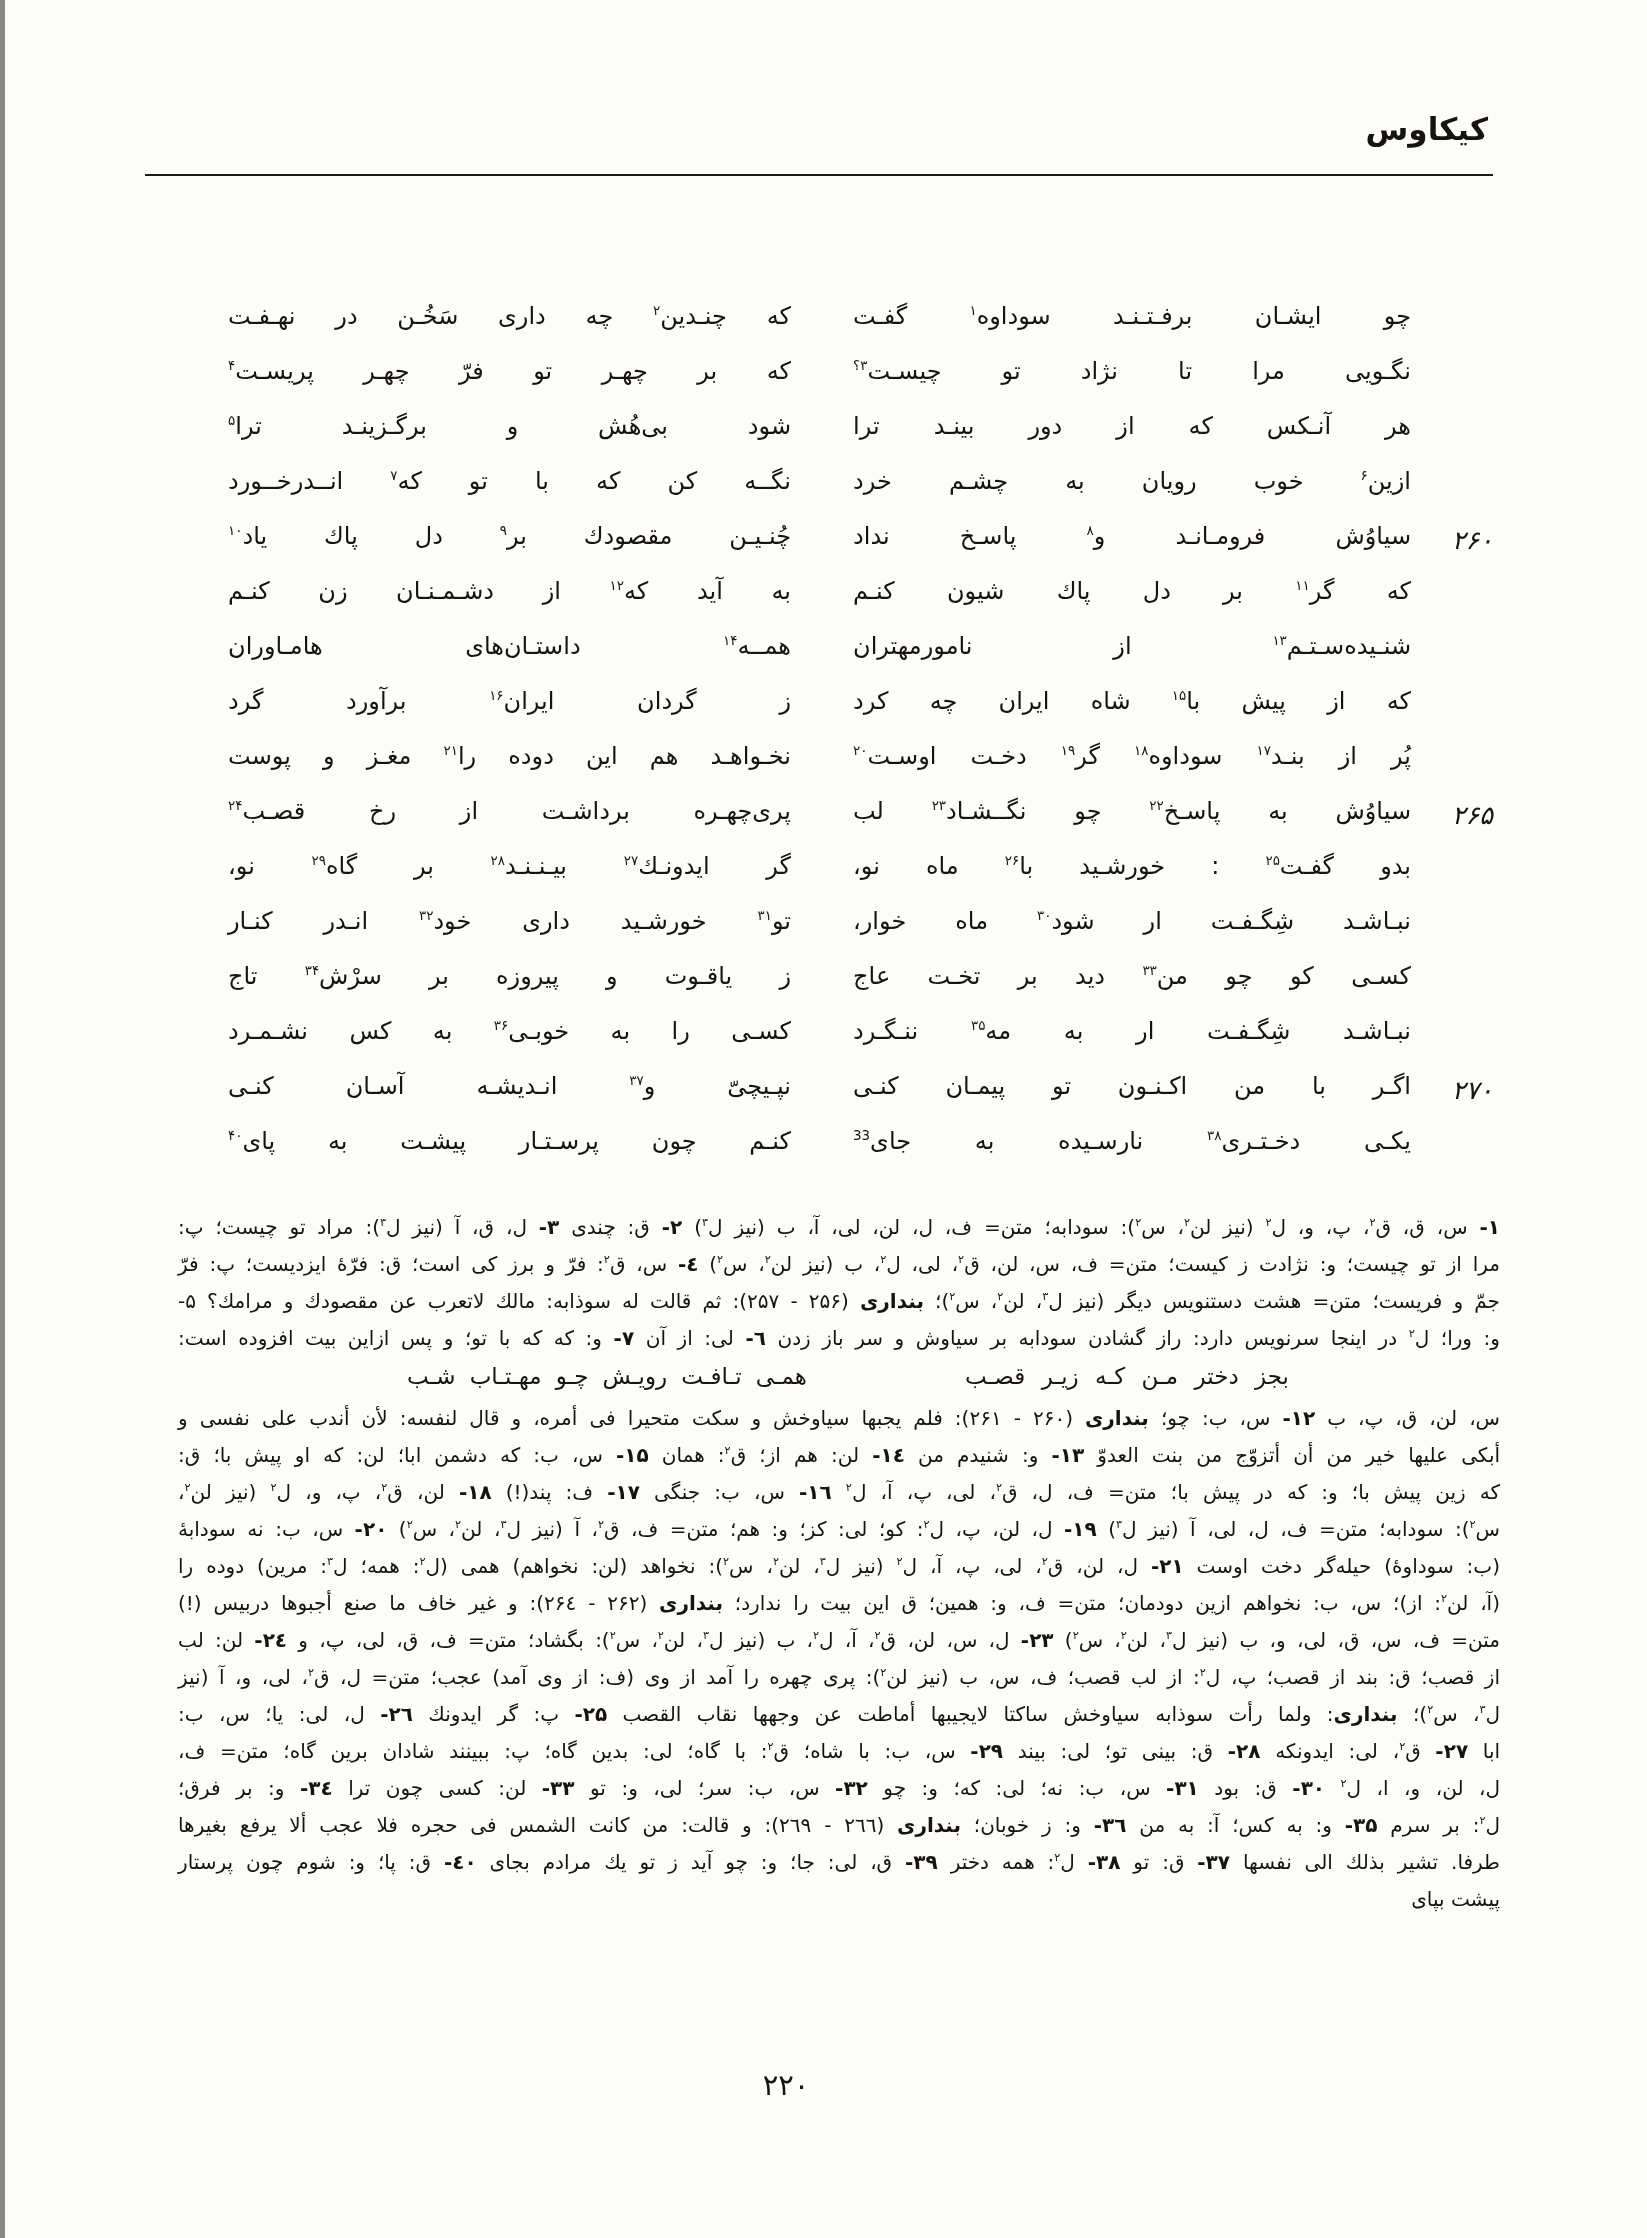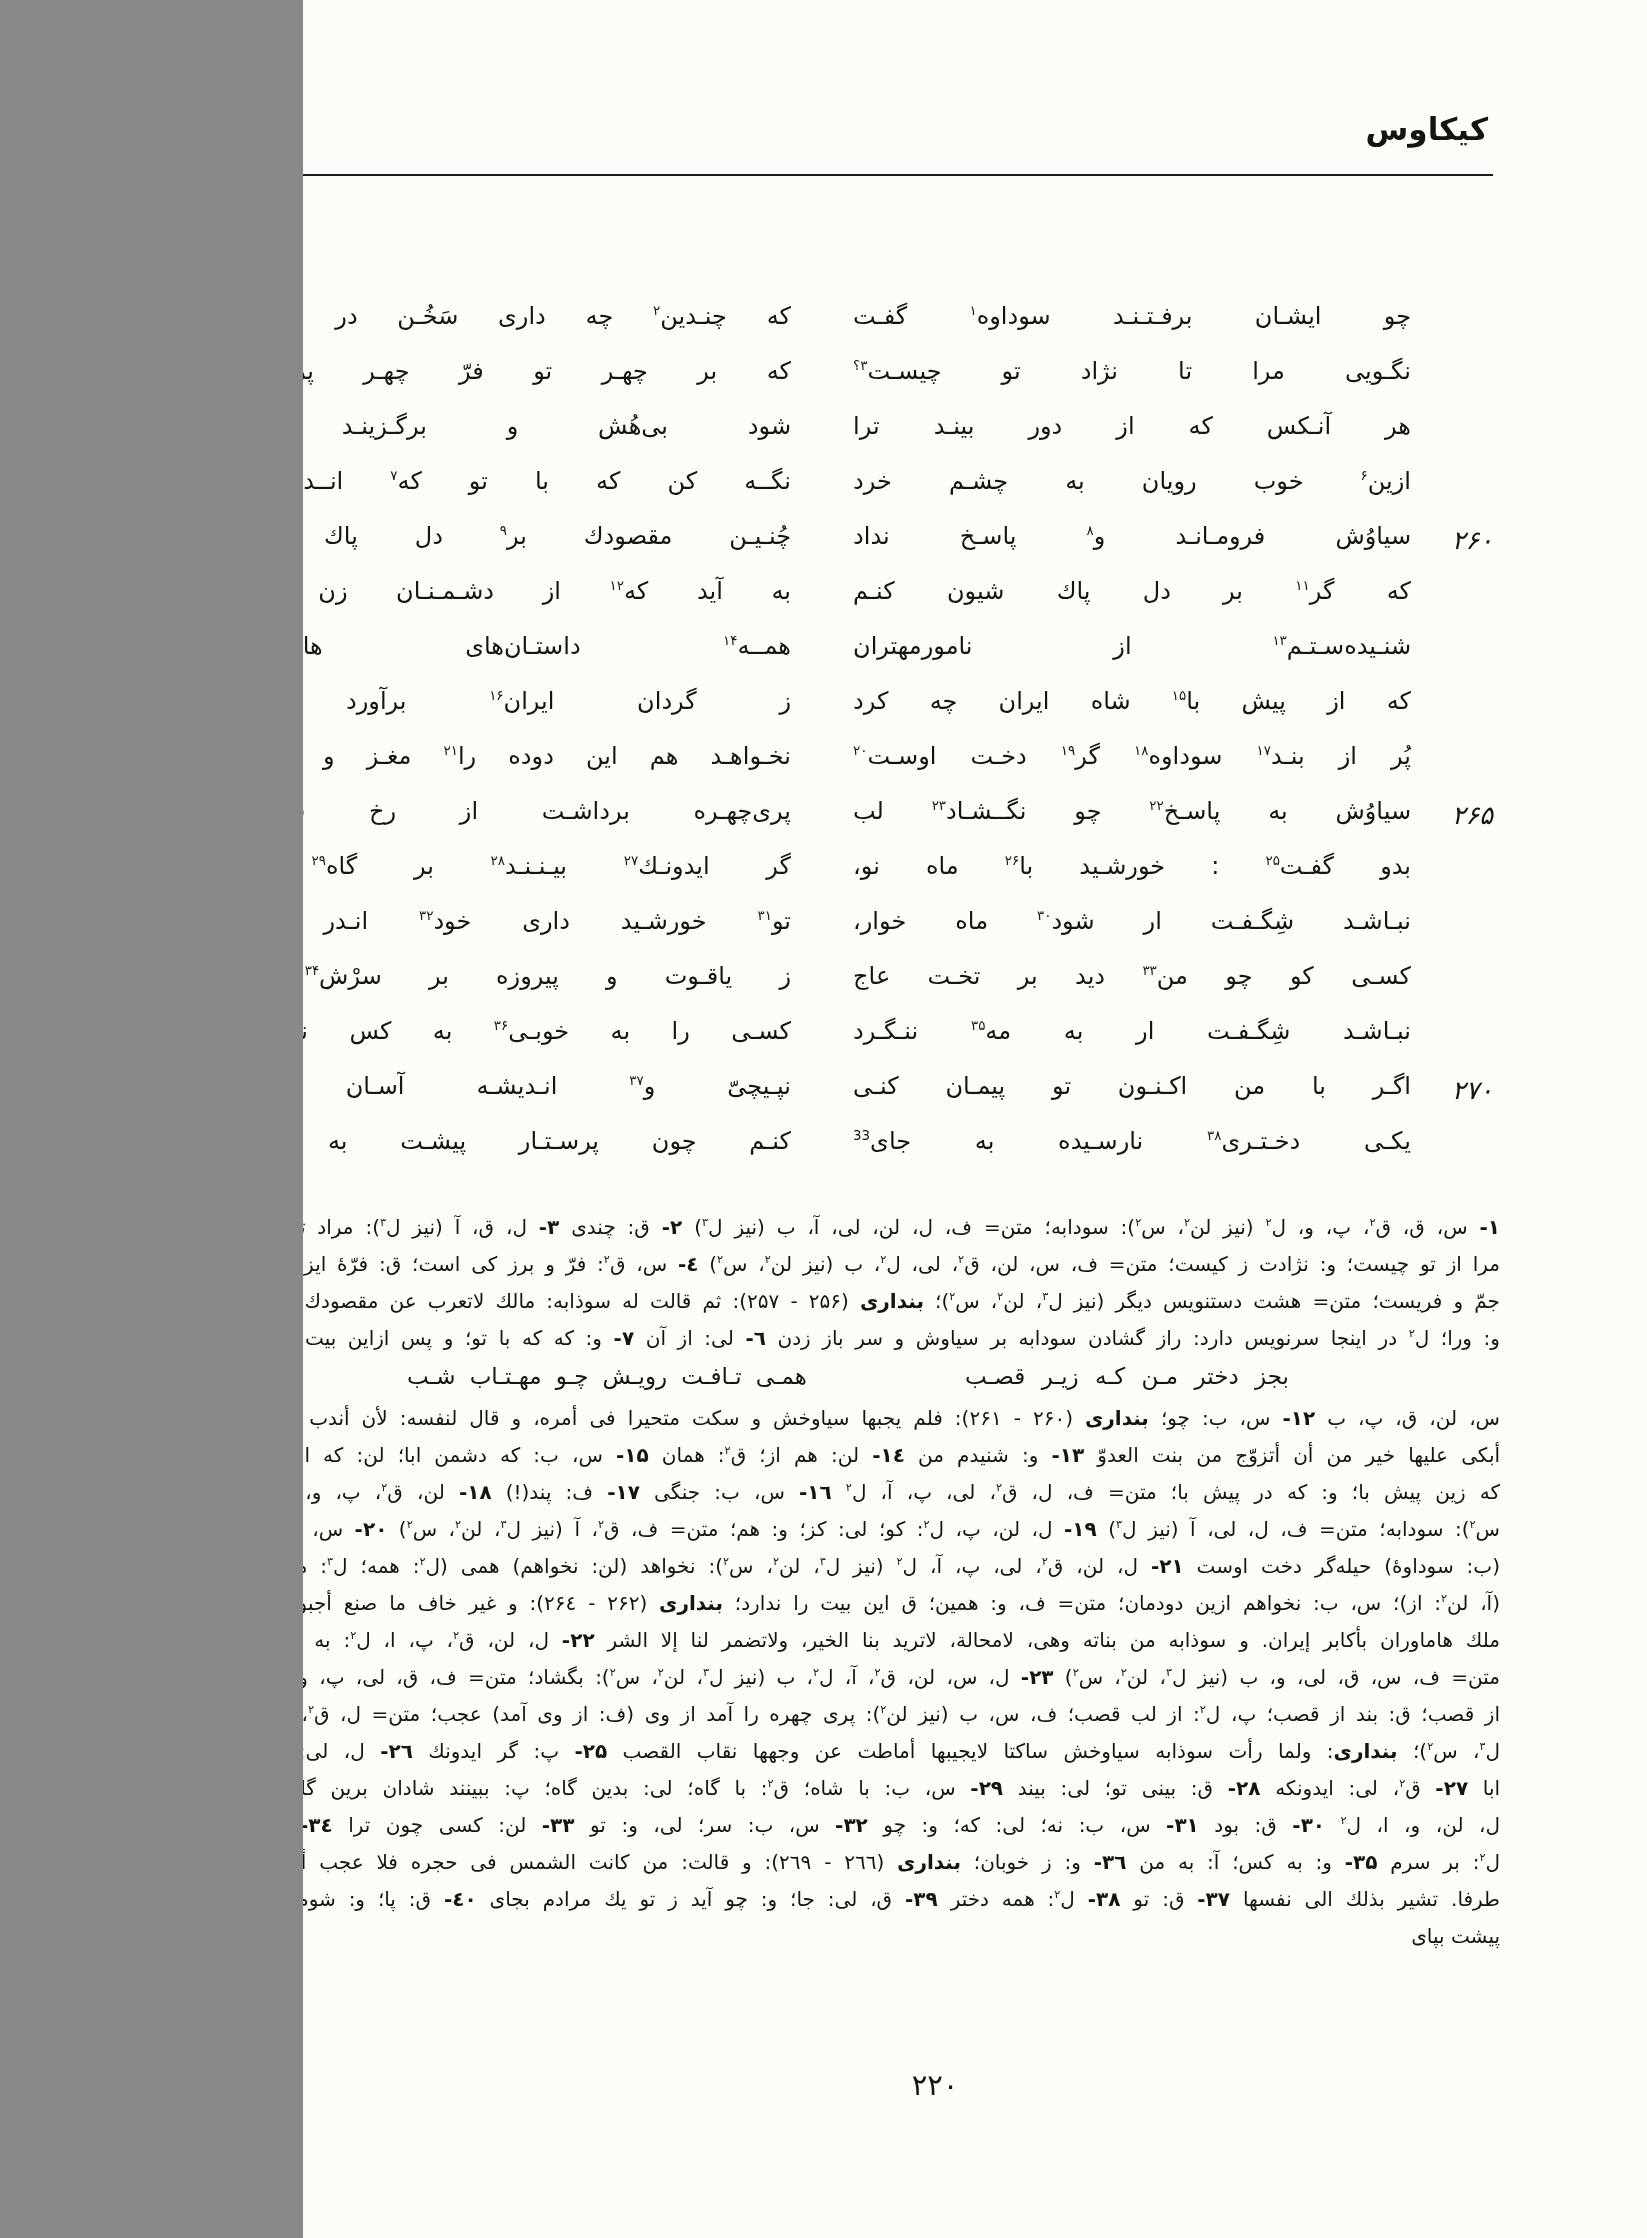--- a/index.html
+++ b/index.html
@@ -1,18 +1,18 @@
 <!DOCTYPE html>
 <html lang="fa" dir="rtl" style="font-size:11px"><head>
 <meta charset="utf-8">
 <style>
   html,body{margin:0;padding:0;background:#888;}
   .page{
     position:relative;
-    width:1344px;height:2239px;
+    width:1642px;height:2239px;
     background:#fcfcf9;
     color:#17140f;
     font-family:"DejaVu Sans",sans-serif;
     direction:rtl;
     overflow:hidden;
   }
   
   .running-head{
     position:absolute;top:111px;right:159px;
     font-size:31px;font-weight:bold;letter-spacing:0.7px;
@@ -396,21 +396,20 @@
           <span class="w">مهـتـاب</span>
           <span class="w">شـب</span>
         </div>
       </div>
       <div class="fn-line">س، لن، ق، پ، ب <b>۱۲-</b> س، ب: چو؛ <b>بنداری</b> (۲۶۰ - ۲۶۱): فلم یجبها سیاوخش و سکت متحیرا فی أمره، و قال لنفسه: لأن أندب علی نفسی و</div>
       <div class="fn-line">أبکی علیها خیر من أن أتزوّج من بنت العدوّ <b>۱۳-</b> و: شنیدم من <b>۱٤-</b> لن: هم از؛ ق<sup>۲</sup>: همان <b>۱۵-</b> س، ب: که دشمن ابا؛ لن: که او پیش با؛ ق:</div>
       <div class="fn-line">که زین پیش با؛ و: که در پیش با؛ متن= ف، ل، ق<sup>۲</sup>، لی، پ، آ، ل<sup>۲</sup> <b>۱٦-</b> س، ب: جنگی <b>۱۷-</b> ف: پند(!) <b>۱۸-</b> لن، ق<sup>۲</sup>، پ، و، ل<sup>۲</sup> (نیز لن<sup>۲</sup>،</div>
       <div class="fn-line">س<sup>۲</sup>): سودابه؛ متن= ف، ل، لی، آ (نیز ل<sup>۳</sup>) <b>۱۹-</b> ل، لن، پ، ل<sup>۲</sup>: کو؛ لی: کز؛ و: هم؛ متن= ف، ق<sup>۲</sup>، آ (نیز ل<sup>۳</sup>، لن<sup>۲</sup>، س<sup>۲</sup>) <b>۲۰-</b> س، ب: نه سودابهٔ</div>
       <div class="fn-line">(ب: سوداوهٔ) حیله‌گر دخت اوست <b>۲۱-</b> ل، لن، ق<sup>۲</sup>، لی، پ، آ، ل<sup>۲</sup> (نیز ل<sup>۳</sup>، لن<sup>۲</sup>، س<sup>۲</sup>): نخواهد (لن: نخواهم) همی (ل<sup>۲</sup>: همه؛ ل<sup>۳</sup>: مرین) دوده را</div>
       <div class="fn-line">(آ، لن<sup>۲</sup>: از)؛ س، ب: نخواهم ازین دودمان؛ متن= ف، و: همین؛ ق این بیت را ندارد؛ <b>بنداری</b> (۲۶۲ - ۲۶٤): و غیر خاف ما صنع أجبوها دربیس (!)</div>
-      <div class="fn-line">ملك هاماوران بأکابر إیران. و سوذابه من بناته وهی، لامحالة، لاترید بنا الخیر، ولاتضمر لنا إلا الشر <b>۲۲-</b> ل، لن، ق<sup>۲</sup>، پ، ا، ل<sup>۲</sup>: به پاسخ سیاوش؛</div>
       <div class="fn-line">متن= ف، س، ق، لی، و، ب (نیز ل<sup>۳</sup>، لن<sup>۲</sup>، س<sup>۲</sup>) <b>۲۳-</b> ل، س، لن، ق<sup>۲</sup>، آ، ل<sup>۲</sup>، ب (نیز ل<sup>۳</sup>، لن<sup>۲</sup>، س<sup>۲</sup>): بگشاد؛ متن= ف، ق، لی، پ، و <b>۲٤-</b> لن: لب</div>
       <div class="fn-line">از قصب؛ ق: بند از قصب؛ پ، ل<sup>۲</sup>: از لب قصب؛ ف، س، ب (نیز لن<sup>۲</sup>): پری چهره را آمد از وی (ف: از وی آمد) عجب؛ متن= ل، ق<sup>۲</sup>، لی، و، آ (نیز</div>
       <div class="fn-line">ل<sup>۳</sup>، س<sup>۲</sup>)؛ <b>بنداری</b>: ولما رأت سوذابه سیاوخش ساکتا لایجیبها أماطت عن وجهها نقاب القصب <b>۲۵-</b> پ: گر ایدونك <b>۲٦-</b> ل، لی: یا؛ س، ب:</div>
       <div class="fn-line">ابا <b>۲۷-</b> ق<sup>۲</sup>، لی: ایدونکه <b>۲۸-</b> ق: بینی تو؛ لی: بیند <b>۲۹-</b> س، ب: با شاه؛ ق<sup>۲</sup>: با گاه؛ لی: بدین گاه؛ پ: ببینند شادان برین گاه؛ متن= ف،</div>
       <div class="fn-line">ل، لن، و، ا، ل<sup>۲</sup> <b>۳۰-</b> ق: بود <b>۳۱-</b> س، ب: نه؛ لی: که؛ و: چو <b>۳۲-</b> س، ب: سر؛ لی، و: تو <b>۳۳-</b> لن: کسی چون ترا <b>۳٤-</b> و: بر فرق؛</div>
       <div class="fn-line">ل<sup>۲</sup>: بر سرم <b>۳۵-</b> و: به کس؛ آ: به من <b>۳٦-</b> و: ز خوبان؛ <b>بنداری</b> (۲٦٦ - ۲٦۹): و قالت: من کانت الشمس فی حجره فلا عجب ألا یرفع بغیرها</div>
       <div class="fn-line">طرفا. تشیر بذلك الی نفسها <b>۳۷-</b> ق: تو <b>۳۸-</b> ل<sup>۲</sup>: همه دختر <b>۳۹-</b> ق، لی: جا؛ و: چو آید ز تو یك مرادم بجای <b>٤۰-</b> ق: پا؛ و: شوم چون پرستار</div>
       <div class="fn-line fn-last">پیشت بپای</div>
     </section>
 

